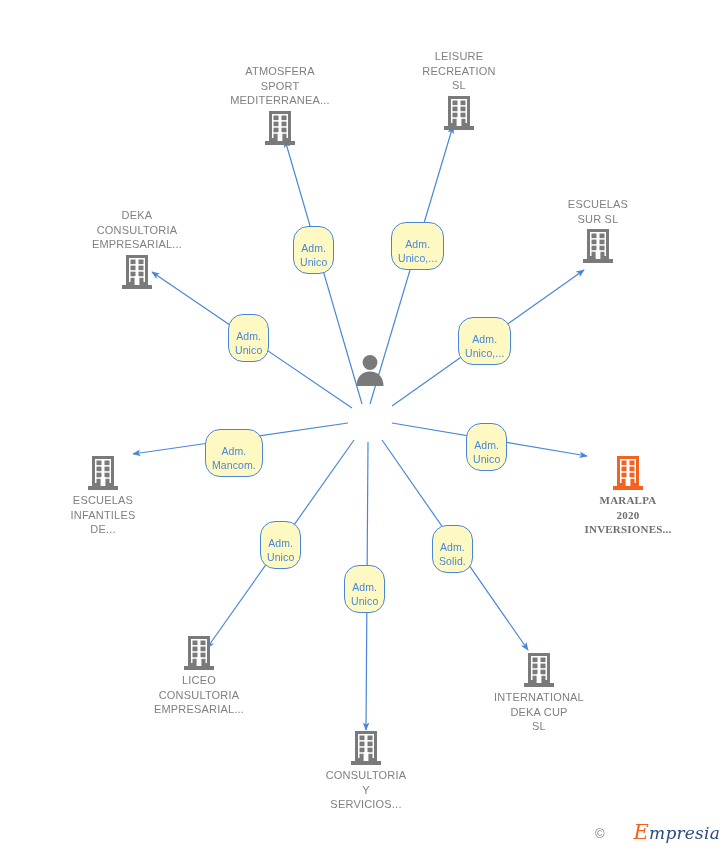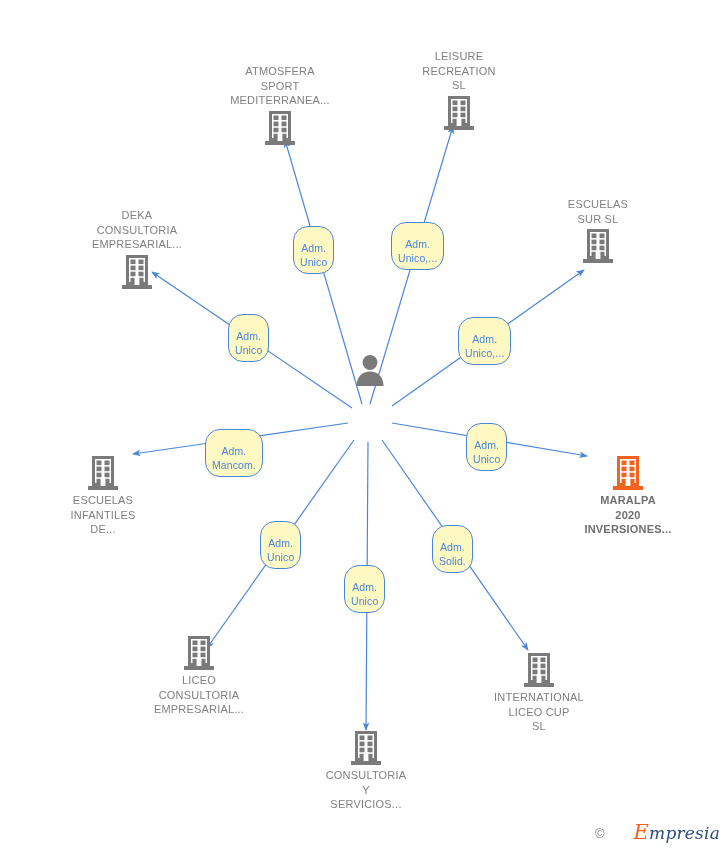--- a/index.html
+++ b/index.html
@@ -48,20 +48,21 @@
     font-size: 11px;
     line-height: 14.5px;
     color: #808080;
     letter-spacing: .2px;
     white-space: pre-line;
   }
   .node.company .caption { text-transform: none; }
   .node.highlight .caption {
     color: #6f6f6f;
     font-weight: bold;
+    font-family: Liberation Serif, serif;
   }
   .node.person .caption {
     color: #808080;
     font-size: 12px;
     line-height: 15px;
   }
 
   
   .node.cap-top .caption { margin-bottom: 2px; }
   .node.cap-bottom .caption { margin-top: 2px; }
@@ -278,21 +279,21 @@
             <rect x="10.5" y="11.6" width="5" height="4.6" fill="#7a7a7a"></rect>
             <rect x="18.5" y="11.6" width="5" height="4.6" fill="#7a7a7a"></rect>
             <rect x="10.5" y="17.7" width="5" height="4.6" fill="#7a7a7a"></rect>
             <rect x="18.5" y="17.7" width="5" height="4.6" fill="#7a7a7a"></rect>
             <rect x="10.5" y="23.8" width="5" height="4.2" fill="#7a7a7a"></rect>
             <rect x="18.5" y="23.8" width="5" height="4.2" fill="#7a7a7a"></rect>
             <rect x="14.6" y="22" width="4.8" height="9" fill="#ffffff"></rect>
             <rect x="2" y="31" width="30" height="4" fill="#7a7a7a"></rect>
           </svg></span>
         <span class="caption">INTERNATIONAL
-LICEO CUP
+DEKA CUP
 SL</span>
       </div>
       <div class="node company cap-bottom" style="left: 366px; top: 730px;">
         <span class="ico"><svg width="34" height="36" viewBox="0 0 34 36" aria-hidden="true">
             <rect x="6" y="1" width="22" height="30" fill="#7a7a7a"></rect>
             <rect x="9" y="4" width="16" height="24" fill="#ffffff"></rect>
             <rect x="10.5" y="5.5" width="5" height="4.6" fill="#7a7a7a"></rect>
             <rect x="18.5" y="5.5" width="5" height="4.6" fill="#7a7a7a"></rect>
             <rect x="10.5" y="11.6" width="5" height="4.6" fill="#7a7a7a"></rect>
             <rect x="18.5" y="11.6" width="5" height="4.6" fill="#7a7a7a"></rect>

